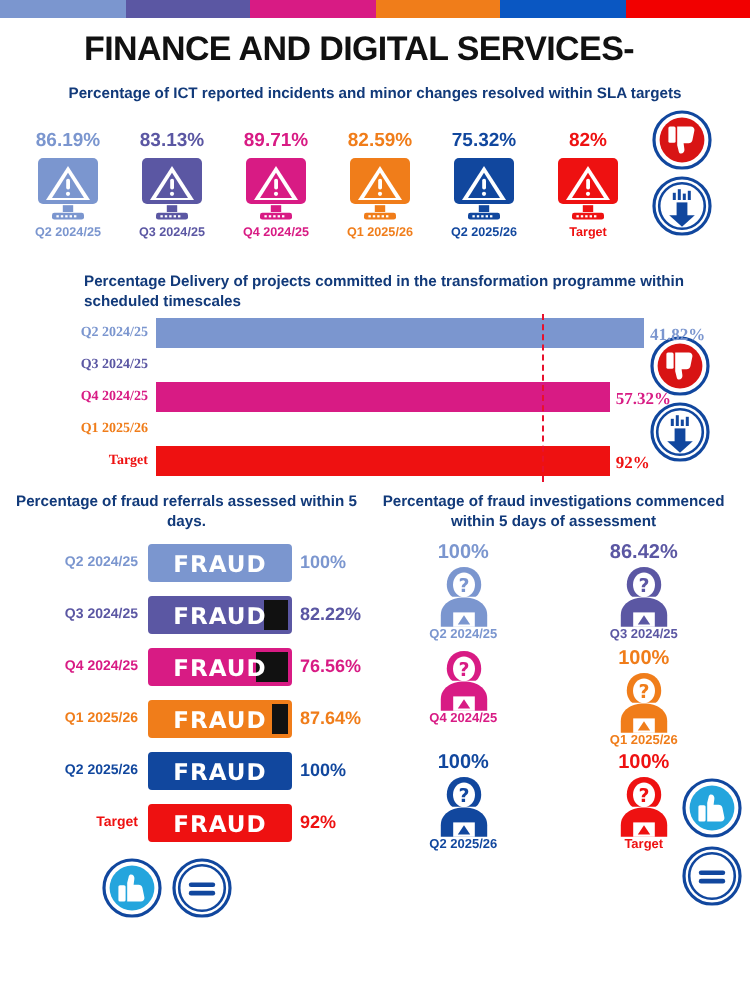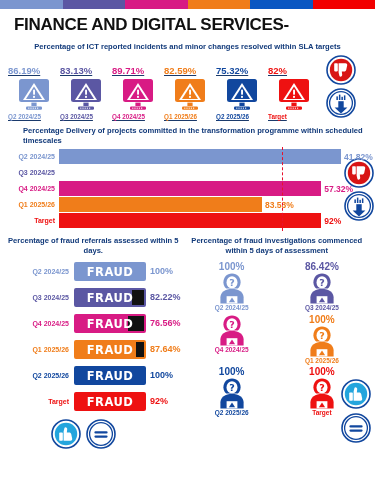--- a/index.html
+++ b/index.html
@@ -10,21 +10,21 @@
     color:#1a3a6b;
     overflow:hidden;
     position:relative;
   }
 
   
   .colour-strip { display:flex; width:375px; height:9px; }
   .colour-strip > i { flex:1 1 0; display:block; height:100%; }
 
   
-  .header { padding:7px 14px 2px; }
+  .header { padding:7px 14px 2px;margin-left:28px; }
   .header h1 {
     font-size:17px; font-weight:bold; letter-spacing:-0.3px;
     color:#111111; line-height:1.05; white-space:nowrap;
   }
   .header h2 {
     font-size:13px; font-weight:bold; color:#111111;
     line-height:1.15; margin-top:1px;
   }
 
   
@@ -32,31 +32,31 @@
     font-size:7.6px; font-weight:bold; color:#123a7a;
     text-align:center; line-height:1.25;
   }
 
   
   .ict { margin-top:6px; }
   .ict-row {
     display:flex; align-items:flex-end; justify-content:flex-start;
     padding:4px 0 0 8px; gap:0;
   }
-  .ict-item { width:52px; text-align:left;text-decoration:underline; }
+  .ict-item { width:52px; text-align:center; }
   .ict-pct { font-size:9.5px; font-weight:bold; line-height:1; }
   .ict-icon { height:34px; display:flex; align-items:center; justify-content:center; margin:3px 0 2px; }
   .ict-lab { font-size:6.3px; font-weight:bold; line-height:1; }
 
   .ict-badges { display:flex; flex-direction:column; gap:3px; margin-left:6px; padding-bottom:2px; }
 
   
-  .bars-wrap { margin-top:6px; padding:0 1px; position:relative; }
+  .bars-wrap { margin-top:16px; padding:0 20px; position:relative; }
   .bars-title { text-align:left; font-size:7.6px; font-weight:bold; color:#123a7a; line-height:1.25; padding-left:22px; }
-  .bars-area { position:relative; margin-top:4px; display:flex; }
+  .bars-area { position:relative; margin-top:4px; display:flex;font-family:Liberation Serif, serif; }
   .bars-col { flex:1 1 auto; position:relative; }
   .bar-row { display:flex; align-items:center; height:15px; margin-bottom:1px; }
   .bar-lab {
     width:58px; text-align:right; padding-right:4px;
     font-size:7px; font-weight:bold; line-height:1; flex:0 0 58px;
   }
   .bar-track { flex:1 1 auto; position:relative; height:15px; }
   .bar-fill { height:15px; position:absolute; left:0; top:0; }
   .bar-val {
     position:absolute; top:50%; transform:translateY(-50%);
@@ -296,24 +296,20 @@
   </div>
   <div class="bar-row">
     <div class="bar-lab" style="color:#d81b84">Q4 2024/25</div>
     <div class="bar-track">
       <div class="bar-fill" style="width:93%;background:#d81b84"></div>
       <div class="bar-val" style="left:93%;color:#d81b84">57.32%</div>
     </div>
   </div>
   <div class="bar-row">
     <div class="bar-lab" style="color:#f07d1a">Q1 2025/26</div>
-    <div class="bar-track">
-      <div class="bar-fill" style="width:72%;background:#f07d1a"></div>
-      <div class="bar-val" style="left:72%;color:#f07d1a">83.53%</div>
-    </div>
   </div>
   <div class="bar-row">
     <div class="bar-lab" style="color:#ee1111">Target</div>
     <div class="bar-track">
       <div class="bar-fill" style="width:93%;background:#ee1111"></div>
       <div class="bar-val" style="left:93%;color:#ee1111">92%</div>
     </div>
   </div>
         <div class="target-line" style="left:calc(58px + (100% - 58px) * 0.79);"></div>
       </div>

